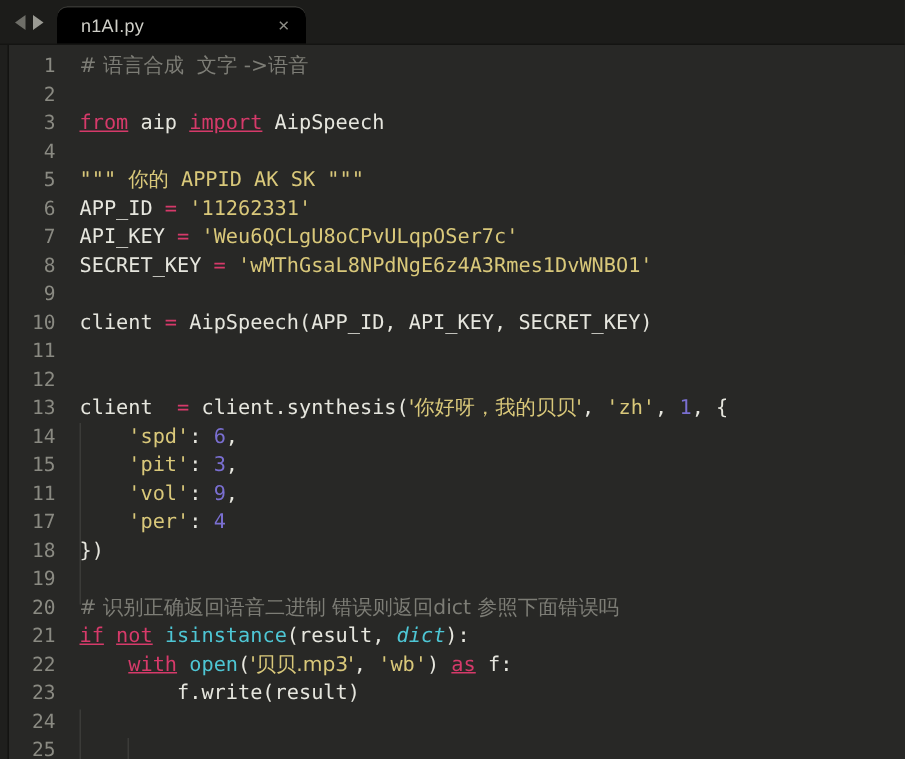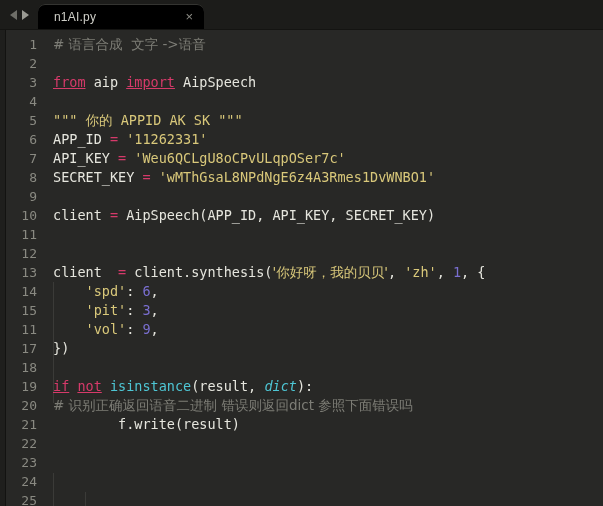--- a/index.html
+++ b/index.html
@@ -224,21 +224,23 @@
         <div class="line"><span class="t-plain">API_KEY </span><span class="t-op">=</span><span class="t-plain"> </span><span class="t-string">'Weu6QCLgU8oCPvULqpOSer7c'</span></div>
         <div class="line"><span class="t-plain">SECRET_KEY </span><span class="t-op">=</span><span class="t-plain"> </span><span class="t-string">'wMThGsaL8NPdNgE6z4A3Rmes1DvWNBO1'</span></div>
         <div class="line"></div>
         <div class="line"><span class="t-plain">client </span><span class="t-op">=</span><span class="t-plain"> AipSpeech(APP_ID, API_KEY, SECRET_KEY)</span></div>
         <div class="line"></div>
         <div class="line"></div>
         <div class="line"><span class="t-plain">client  </span><span class="t-op">=</span><span class="t-plain"> client.synthesis(</span><span class="t-string t-cjk">'你好呀，我的贝贝'</span><span class="t-plain">, </span><span class="t-string">'zh'</span><span class="t-plain">, </span><span class="t-number">1</span><span class="t-plain">, {</span></div>
         <div class="line"><span class="t-plain">    </span><span class="t-string">'spd'</span><span class="t-plain">: </span><span class="t-number">6</span><span class="t-plain">,</span></div>
         <div class="line"><span class="t-plain">    </span><span class="t-string">'pit'</span><span class="t-plain">: </span><span class="t-number">3</span><span class="t-plain">,</span></div>
         <div class="line"><span class="t-plain">    </span><span class="t-string">'vol'</span><span class="t-plain">: </span><span class="t-number">9</span><span class="t-plain">,</span></div>
+        <div class="line"><span class="t-plain">    </span><span class="t-string">'per'</span><span class="t-plain">: </span><span class="t-number">4</span></div>
         <div class="line"><span class="t-plain">})</span></div>
         <div class="line"></div>
+        <div class="line"><span class="t-comment t-cjk"># 识别正确返回语音二进制 错误则返回dict 参照下面错误吗</span></div>
         <div class="line"><span class="t-keyword">if</span><span class="t-plain"> </span><span class="t-keyword">not</span><span class="t-plain"> </span><span class="t-builtin">isinstance</span><span class="t-plain">(result, </span><span class="t-type">dict</span><span class="t-plain">):</span></div>
-        <div class="line"><span class="t-comment t-cjk"># 识别正确返回语音二进制 错误则返回dict 参照下面错误吗</span></div>
+        <div class="line"><span class="t-plain">    </span><span class="t-keyword">with</span><span class="t-plain"> </span><span class="t-builtin">open</span><span class="t-plain">(</span><span class="t-string t-cjk">'贝贝.mp3'</span><span class="t-plain">, </span><span class="t-string">'wb'</span><span class="t-plain">) </span><span class="t-keyword">as</span><span class="t-plain"> f:</span></div>
         <div class="line"><span class="t-plain">        f.write(result)</span></div>
         <div class="line"></div>
       </div>
   </div>
 </div>
 
 </body></html>

